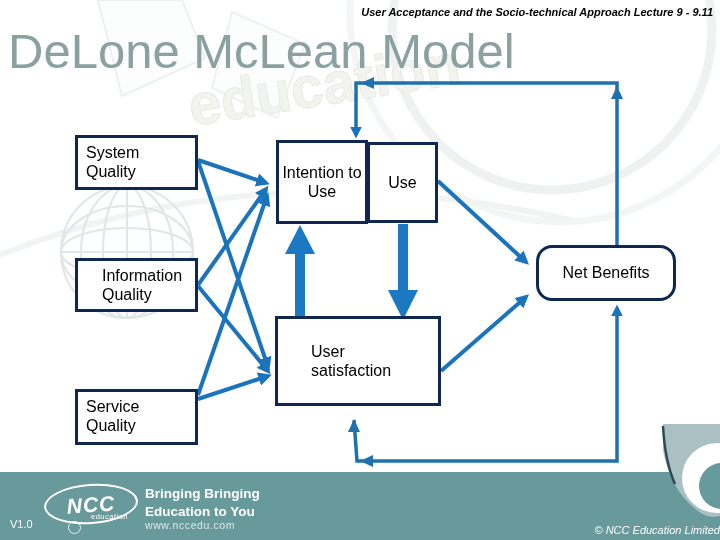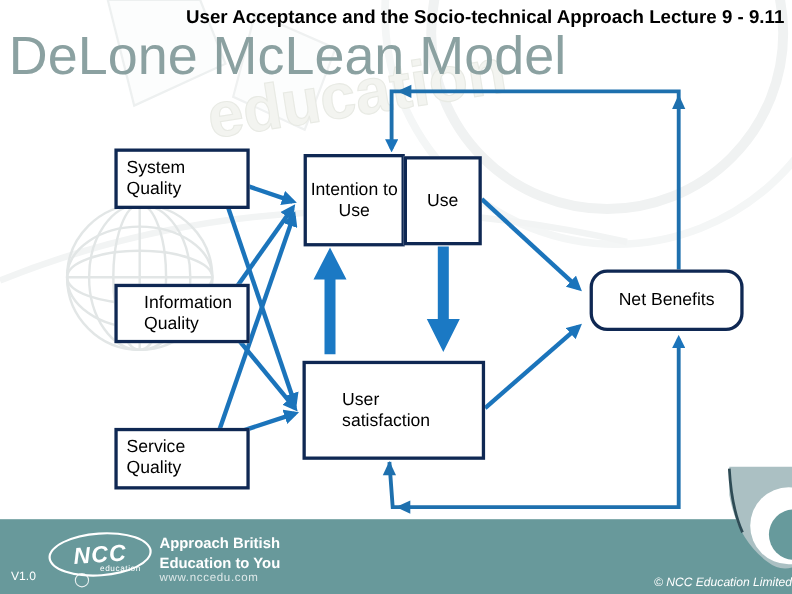--- a/index.html
+++ b/index.html
@@ -6,40 +6,40 @@
   .slide{
     position:relative;width:720px;height:540px;margin:0 auto;
     background:#ffffff;overflow:hidden;
     font-family:"Liberation Sans","DejaVu Sans",sans-serif;
   }
   
   .wm{position:absolute;inset:0;pointer-events:none;}
   
   .header-ref{
     position:absolute;top:6px;right:7px;
-    font-size:17px;font-weight:bold;color:#000;white-space:nowrap;
+    font-size:11px;font-weight:bold;color:#000;white-space:nowrap;font-style:italic;
   }
   .slide-title{
     position:absolute;top:26px;left:8px;
     font-size:49px;color:#8ba1a1;letter-spacing:0px;white-space:nowrap;line-height:1.05;
   }
   
   .box{
     position:absolute;background:#fff;border:3px solid #0f2853;box-sizing:border-box;
     font-size:16px;color:#000;line-height:1.19;
   }
-  .box-left{padding:5px 22px 0 8px;margin-left:29px;}
+  .box-left{padding:5px 22px 0 8px;}
   .box-center{display:flex;align-items:center;justify-content:center;text-align:center;}
   .b-system{left:75px;top:135px;width:123px;height:55px;}
   .b-info{left:75px;top:258px;width:123px;height:54px;padding-left:24px;}
   .b-service{left:75px;top:389px;width:123px;height:56px;}
   .b-intention{left:276px;top:140px;width:92px;height:84px;}
   .b-use{left:367px;top:142px;width:71px;height:81px;text-align:center;}
   .b-net{left:536px;top:245px;width:140px;height:56px;border-radius:16px;}
-  .b-usersat{left:275px;top:328px;width:166px;height:90px;display:flex;align-items:center;}
+  .b-usersat{left:275px;top:316px;width:166px;height:90px;display:flex;align-items:center;}
   .b-usersat .inner{padding-left:33px;width:100px;}
   .diagram-svg{position:absolute;inset:0;pointer-events:none;}
   
   .footer{
     position:absolute;left:0;top:472px;width:720px;height:68px;background:#68999b;color:#fff;
   }
   .version{position:absolute;left:10px;top:46px;font-size:11px;}
   .ncc-logo{position:absolute;left:44px;top:10px;width:96px;height:44px;}
   .ncc-ellipse{
     position:absolute;left:0;top:2px;width:90px;height:36px;border:2px solid #fff;border-radius:50%;
@@ -134,21 +134,21 @@
   <div class="footer">
     <div class="version">V1.0</div>
     <div class="ncc-logo">
       <div class="ncc-ellipse">
         <span class="ncc-word">NCC</span>
       </div>
       <span class="ncc-sub">education</span>
       <span class="ncc-globe"></span>
     </div>
     <div class="tagline">
-      <div>Approach British</div>
+      <div>Bringing Bringing</div>
       <div>Education to You</div>
     </div>
     <div class="website">www.nccedu.com</div>
     <div class="copyright">© NCC Education Limited</div>
   </div>
 
   <svg class="shield" width="60" height="96" viewBox="0 0 60 96">
     <defs>
       <clipPath id="shieldClip">
         <path d="M3,0 H60 V92 Q48,95 38,87 Q10,66 3,26 Z"></path>

